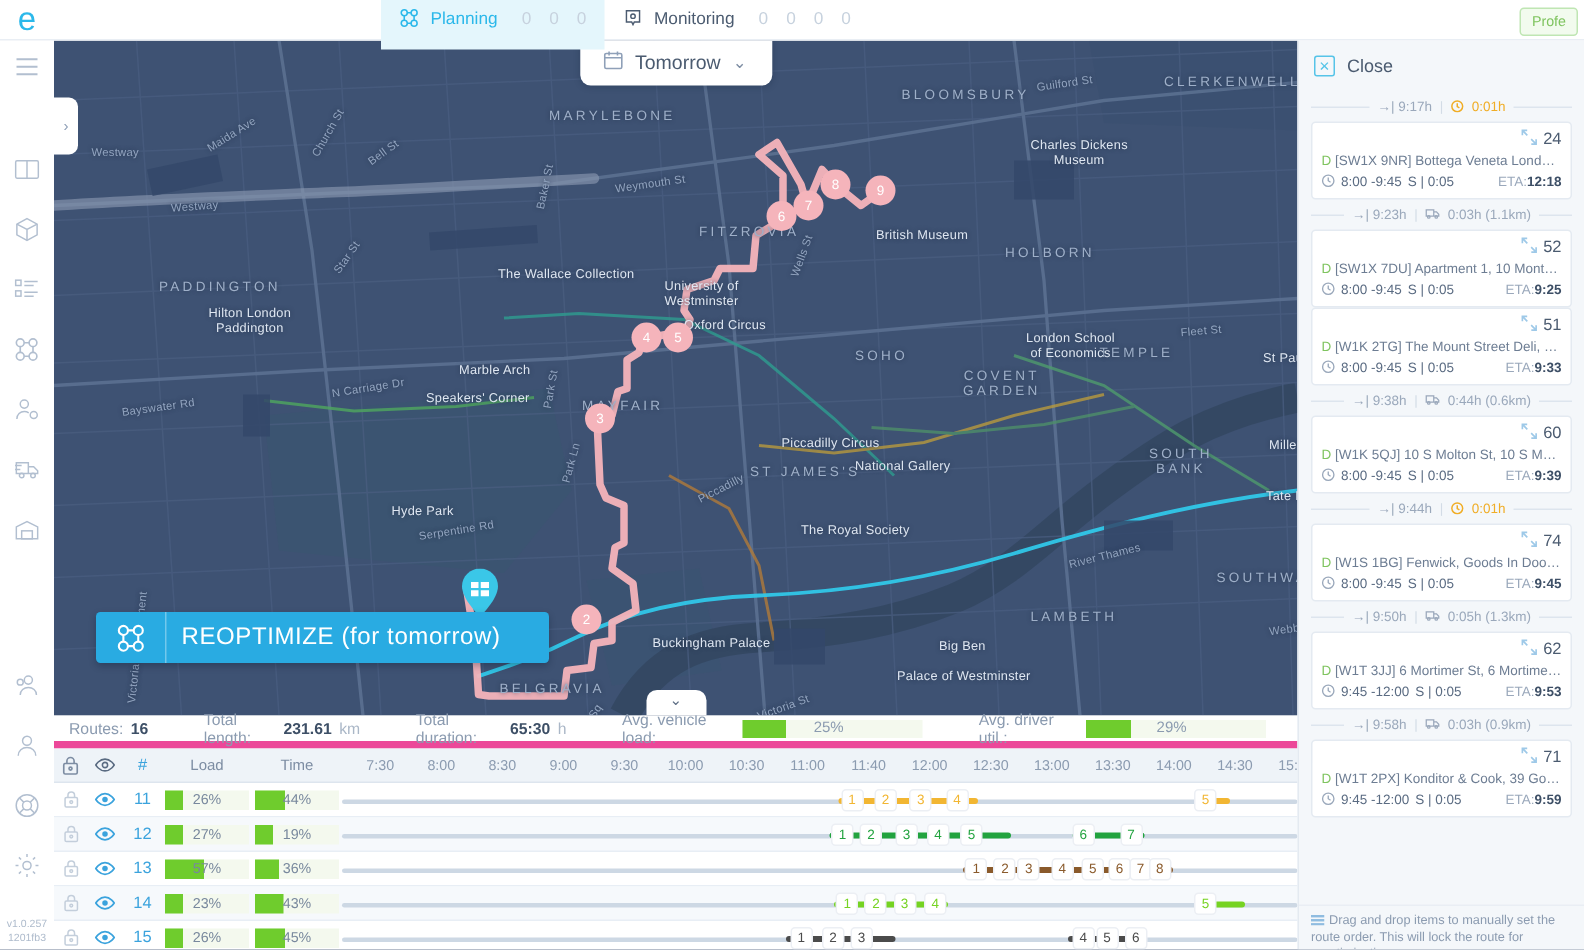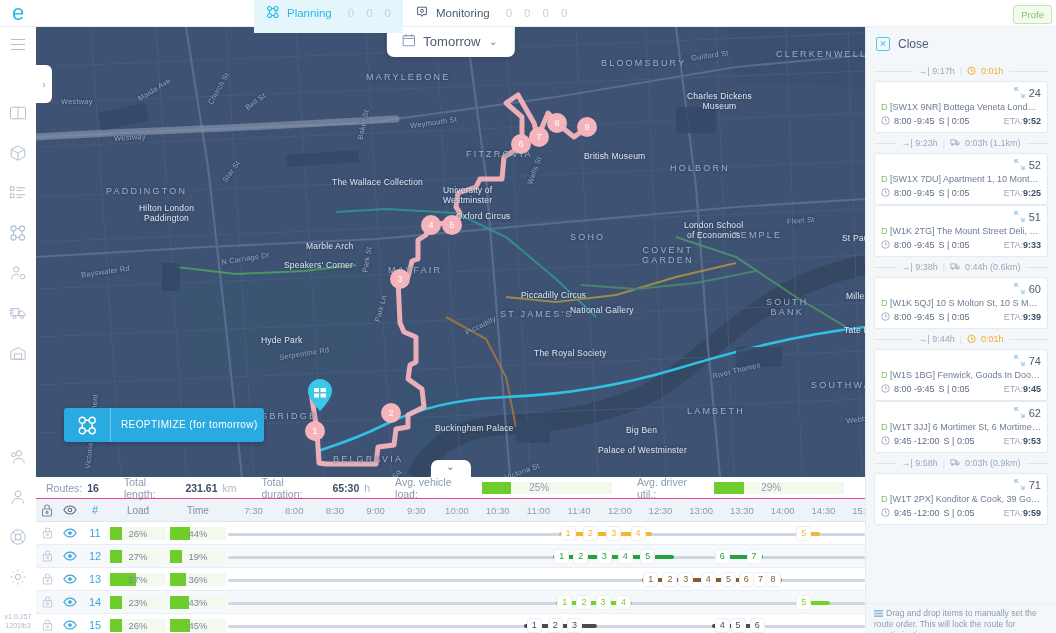--- a/index.html
+++ b/index.html
@@ -54,31 +54,31 @@
               border-radius:0 0 7px 7px; padding:6px 17px 7px 15px; display:flex; align-items:center; gap:8px;
               font-size:13px; color:#4b5b70; z-index:7; box-shadow:0 1px 4px rgba(20,35,60,.25); }
 
   .mapcollapse { position:absolute; left:50%; transform:translateX(-50%); bottom:0; width:40px; height:17px;
                  background:#fff; border-radius:7px 7px 0 0; display:flex; align-items:flex-start; justify-content:center;
                  padding-top:1px; color:#5a6b82; font-size:10px; z-index:7; }
 
   .reopt { position:absolute; left:28px; bottom:35px; height:34px; background:#29abe2; color:#fff;
            display:flex; align-items:center; border-radius:3px; z-index:7; box-shadow:0 2px 5px rgba(10,25,45,.3); }
   .reopt .ricon { width:46px; display:flex; align-items:center; justify-content:center; }
-  .reopt .rlbl { font-size:10px; letter-spacing:.4px; padding:0 6px 0 10px; border-left:1px solid rgba(255,255,255,.35); line-height:34px; }
+  .reopt .rlbl { font-size:16px; letter-spacing:.4px; padding:0 32px 0 10px; border-left:1px solid rgba(255,255,255,.35); line-height:34px; }
 
   .stop-marker { position:absolute; width:20px; height:20px; border-radius:50%; background:#f5b4bb;
                  color:#fff; font-size:9px; display:flex; align-items:center; justify-content:center;
                  z-index:5; }
   .depot-pin { position:absolute; width:24px; height:32px; z-index:6; }
 
   
   .bottom { position:absolute; left:36px; top:477px; width:829px; height:156px; background:#fff; }
-  .statbar { height:22px; display:flex; align-items:center; padding-left:10px; gap:4px;
-             border-bottom:1px solid #ec4899; font-size:10.5px; }
+  .statbar { height:22px; display:flex; align-items:center; padding-left:10px; gap:16px;
+             border-bottom:5px solid #ec4899; font-size:10.5px; }
   .statbar .stat { display:flex; align-items:center; margin-right:21px; gap:5px; }
   .statbar .k { color:#8b9bb0; }
   .statbar .v { color:#3d4f66; font-weight:bold; }
   .statbar .u { color:#aab7c7; }
   .minibar { width:130px; height:12px; background:#f4f9ee; position:relative; display:flex; align-items:center; }
   .minibar i { display:block; height:12px; background:#6fcc2d; }
   .minibar b { position:absolute; left:47px; font-weight:normal; color:#8b9bb0; font-size:10px; }
 
   .thead { display:flex; height:23px; background:#eef3f8; border-bottom:1px solid #dde5ee;
            align-items:center; color:#7d8da3; font-size:10px; }
@@ -867,21 +867,21 @@
             <span class="idn">24</span>
           </div>
           <div class="row2"><span class="d">D</span> [SW1X 9NR] Bottega Veneta London Sloane, 33...</div>
           <div class="row3">
             <span><svg width="9" height="9" viewBox="0 0 10 10" fill="none" stroke="#9aa8bb" stroke-width="1">
                 <circle cx="5" cy="5" r="4.2"></circle>
                 <path d="M5 2.6V5l1.7 1.1"></path>
               </svg></span>
             <span>8:00 -9:45</span>
             <span>S | 0:05</span>
-            <span class="eta">ETA:<b>9:52</b></span>
+            <span class="eta">ETA:<b>12:18</b></span>
           </div>
         </div>
         <div class="leg">
           <span class="ln"></span>
           <span class="mid">
             <span>→| 9:23h</span>
             <span class="sep">|</span>
             <span><svg width="10" height="8" viewBox="0 0 12 9" fill="none" stroke="#9aa8bb" stroke-width="1">
                 <path d="M1 2h6v5H1zM7 3.5h2.2L11 5.5V7H7z"></path>
                 <circle cx="3" cy="7.6" r="1"></circle>
@@ -982,20 +982,34 @@
           <div class="row2"><span class="d">D</span> [W1S 1BG] Fenwick, Goods In Door, 10 Brook St...</div>
           <div class="row3">
             <span><svg width="9" height="9" viewBox="0 0 10 10" fill="none" stroke="#9aa8bb" stroke-width="1">
                 <circle cx="5" cy="5" r="4.2"></circle>
                 <path d="M5 2.6V5l1.7 1.1"></path>
               </svg></span>
             <span>8:00 -9:45</span>
             <span>S | 0:05</span>
             <span class="eta">ETA:<b>9:45</b></span>
           </div>
+        </div>
+        <div class="leg">
+          <span class="ln"></span>
+          <span class="mid">
+            <span>→| 9:50h</span>
+            <span class="sep">|</span>
+            <span><svg width="10" height="8" viewBox="0 0 12 9" fill="none" stroke="#9aa8bb" stroke-width="1">
+                <path d="M1 2h6v5H1zM7 3.5h2.2L11 5.5V7H7z"></path>
+                <circle cx="3" cy="7.6" r="1"></circle>
+                <circle cx="9" cy="7.6" r="1"></circle>
+              </svg></span>
+            <span class="">0:05h (1.3km)</span>
+          </span>
+          <span class="ln"></span>
         </div>
         <div class="card">
           <div class="row1">
             <span><svg width="11" height="11" viewBox="0 0 12 12" fill="none" stroke="#9ec9e8" stroke-width="1.2">
                 <path d="M1 4.5V1h3.5M11 7.5V11H7.5M1 1l3.6 3.6M11 11L7.4 7.4"></path>
               </svg></span>
             <span class="idn">62</span>
           </div>
           <div class="row2"><span class="d">D</span> [W1T 3JJ] 6 Mortimer St, 6 Mortimer St, Fitzrovi...</div>
           <div class="row3">

